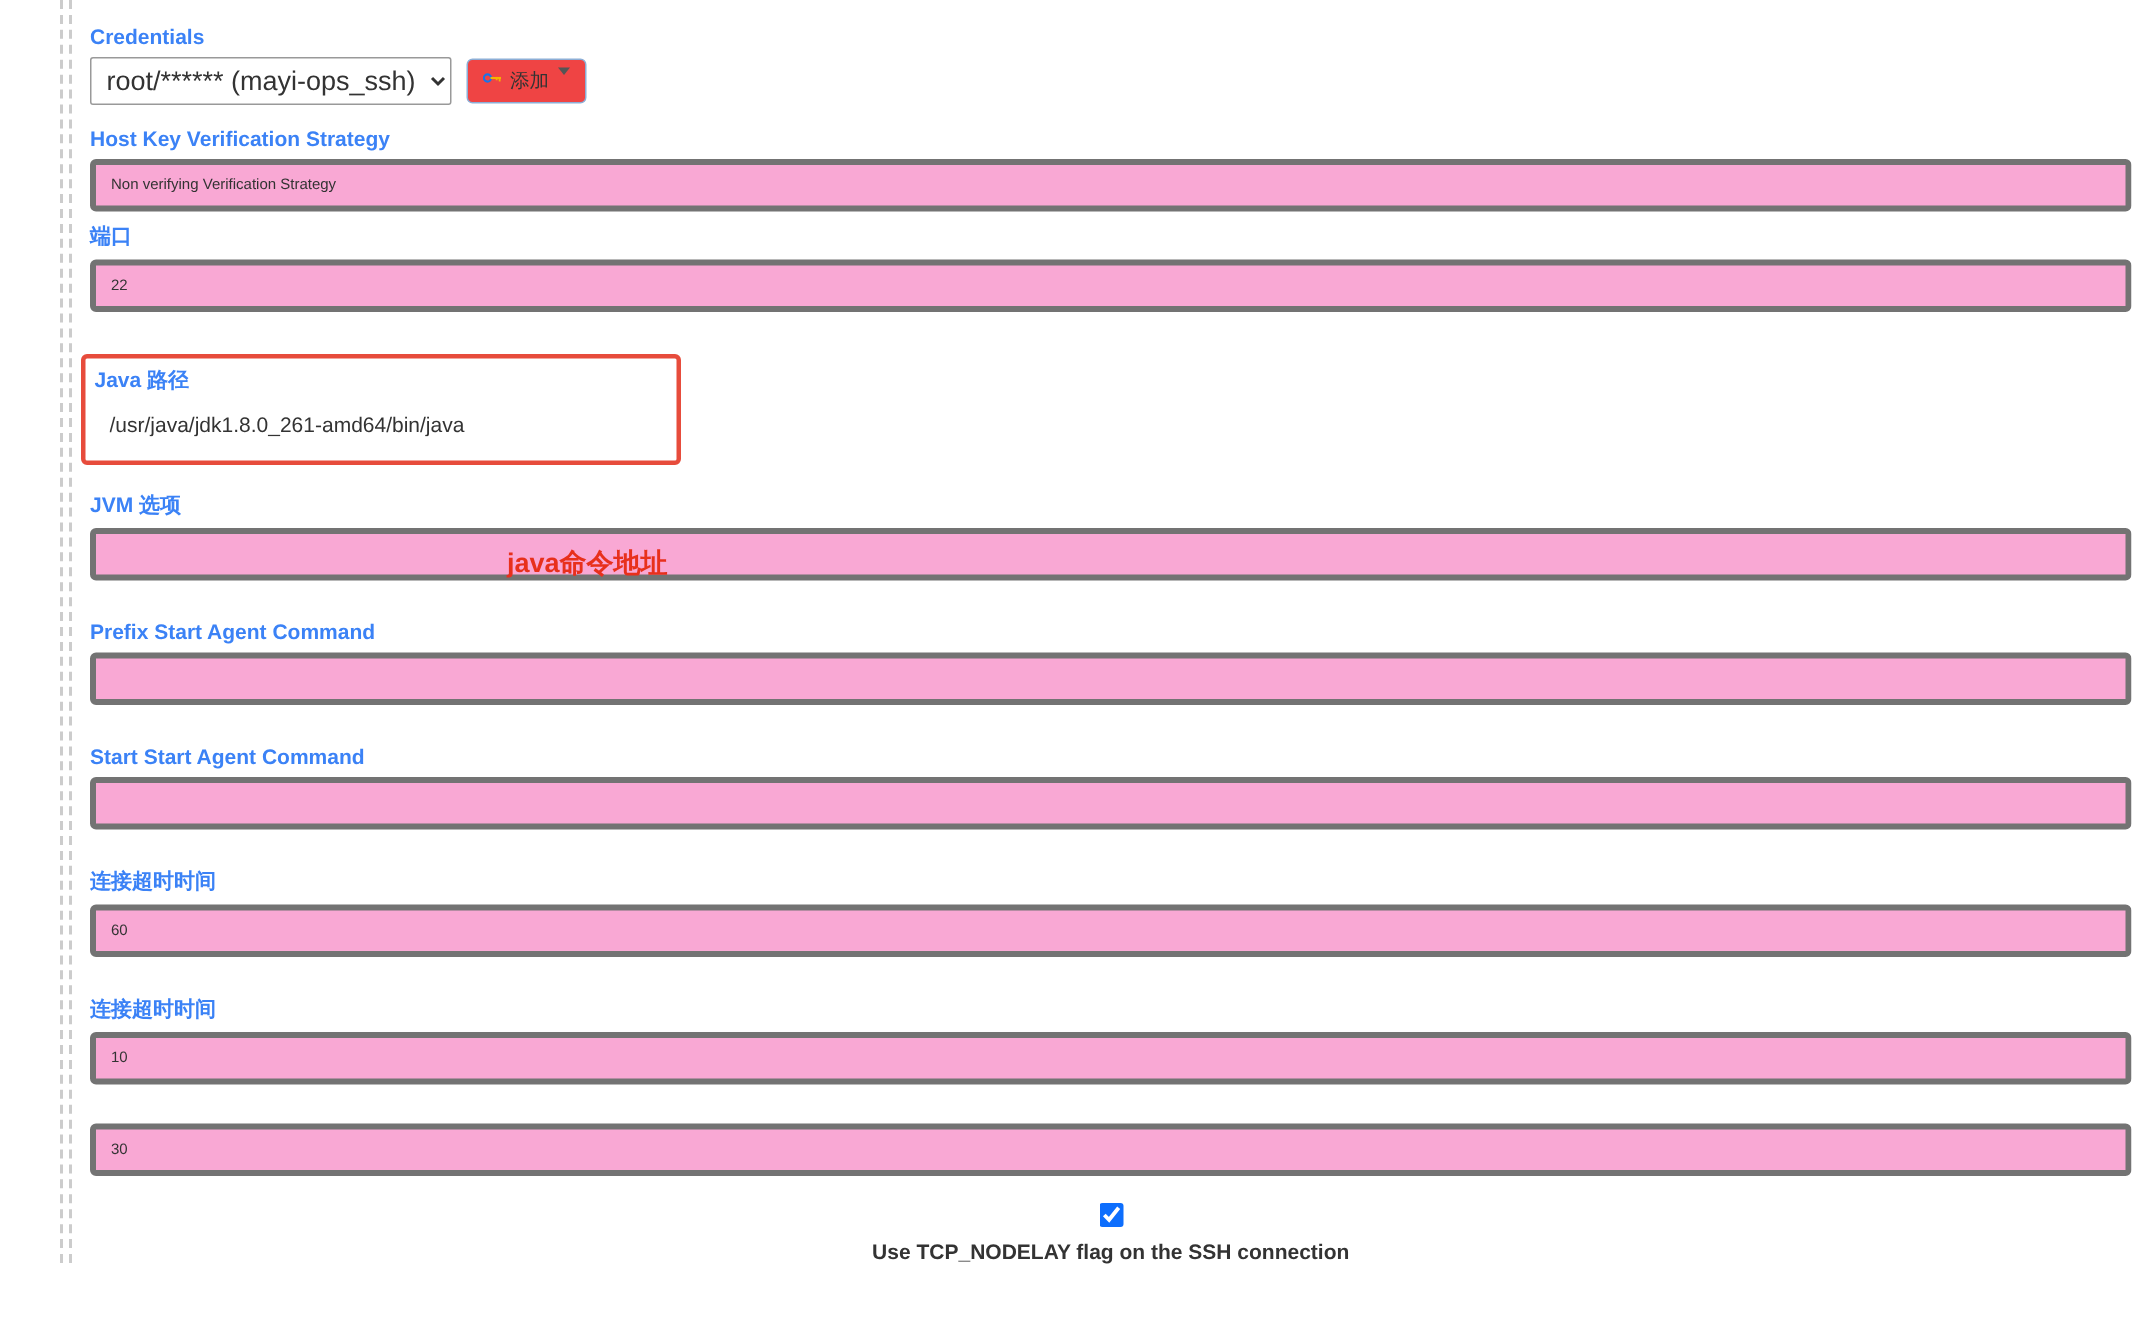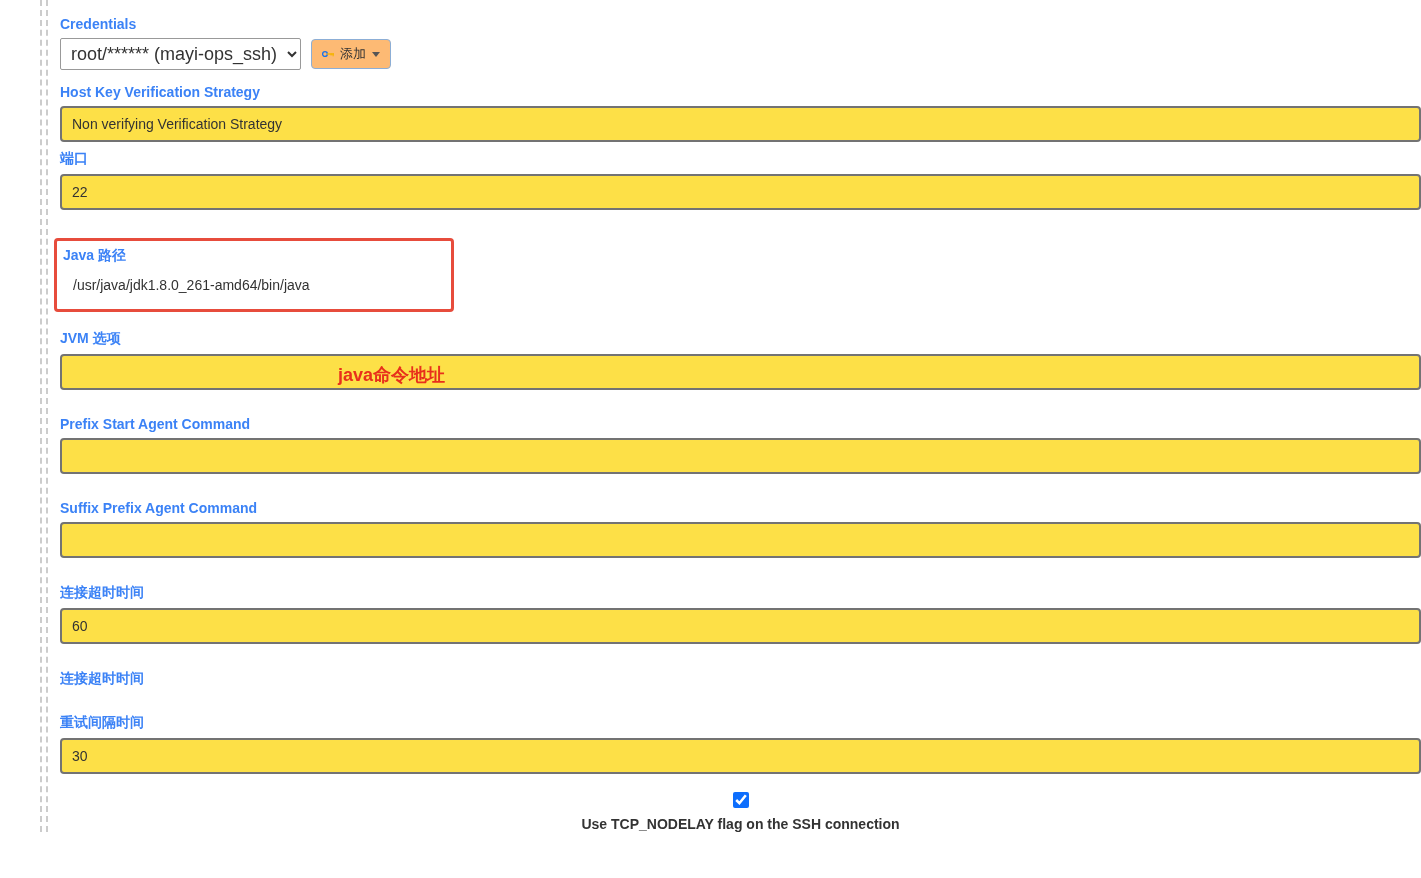--- a/index.html
+++ b/index.html
@@ -39,47 +39,46 @@
 .field-label {
   font-weight: 600;
   color: #3b82f6;
   margin-bottom: 6px;
   display: block;
   font-size: 14px;
 }
 .text-input {
   width: 100%;
   padding: 8px 10px;
-  border: 2px solid #737373;
+  border: 4px solid #737373;
   border-radius: 4px;
-  font-size: 14px;
-  color: #333;
-  background: #fde047;
+  font-size: 10px;
+  color: #333;
+  background: #f9a8d4;
 }
 .select-input {
   padding: 4px 6px;
   border: 1px solid #999;
   border-radius: 2px;
   font-size: 18px;
   color: #333;
   background: #fff;
 }
 .inline-row {
   display: flex;
   align-items: center;
   gap: 10px;
 }
 .add-btn {
   display: inline-flex;
-  align-items: center;
   gap: 4px;
   padding: 5px 10px;
   border: 1px solid #8caed6;
   border-radius: 4px;
-  background: #fdba74;
+  background: #ef4444;
   font-size: 13px;
   color: #333;
   cursor: pointer;
 }
 .key-icon {
   display:inline-block;
 }
 .highlighted-box {
   border: 3px solid #e74c3c;
   border-radius: 4px;
@@ -184,35 +183,35 @@
   </div>
 
   <div class="annotation">java命令地址</div>
 
   <div class="field-group" style="margin-top:26px;">
     <label class="field-label">Prefix Start Agent Command</label>
     <input class="text-input" type="text" value="" style="">
   </div>
 
   <div class="field-group" style="margin-top:26px;">
-    <label class="field-label">Suffix Prefix Agent Command</label>
+    <label class="field-label">Start Start Agent Command</label>
     <input class="text-input" type="text" value="" style="">
   </div>
 
   <div class="field-group" style="margin-top:26px;">
     <label class="field-label">连接超时时间</label>
     <input class="text-input" type="text" value="60" style="">
   </div>
 
   <div class="field-group" style="margin-top:26px;">
     <label class="field-label">连接超时时间</label>
-  </div>
-
-  <div class="field-group" style="margin-top:26px;">
-    <label class="field-label">重试间隔时间</label>
+    <input class="text-input" type="text" value="10" style="">
+  </div>
+
+  <div class="field-group" style="margin-top:26px;">
     <input class="text-input" type="text" value="30" style="">
   </div>
 
   <div class="checkbox-row">
     <input type="checkbox" checked="" style="">
     <label>Use TCP_NODELAY flag on the SSH connection</label>
   </div>
 
 </div>
 

